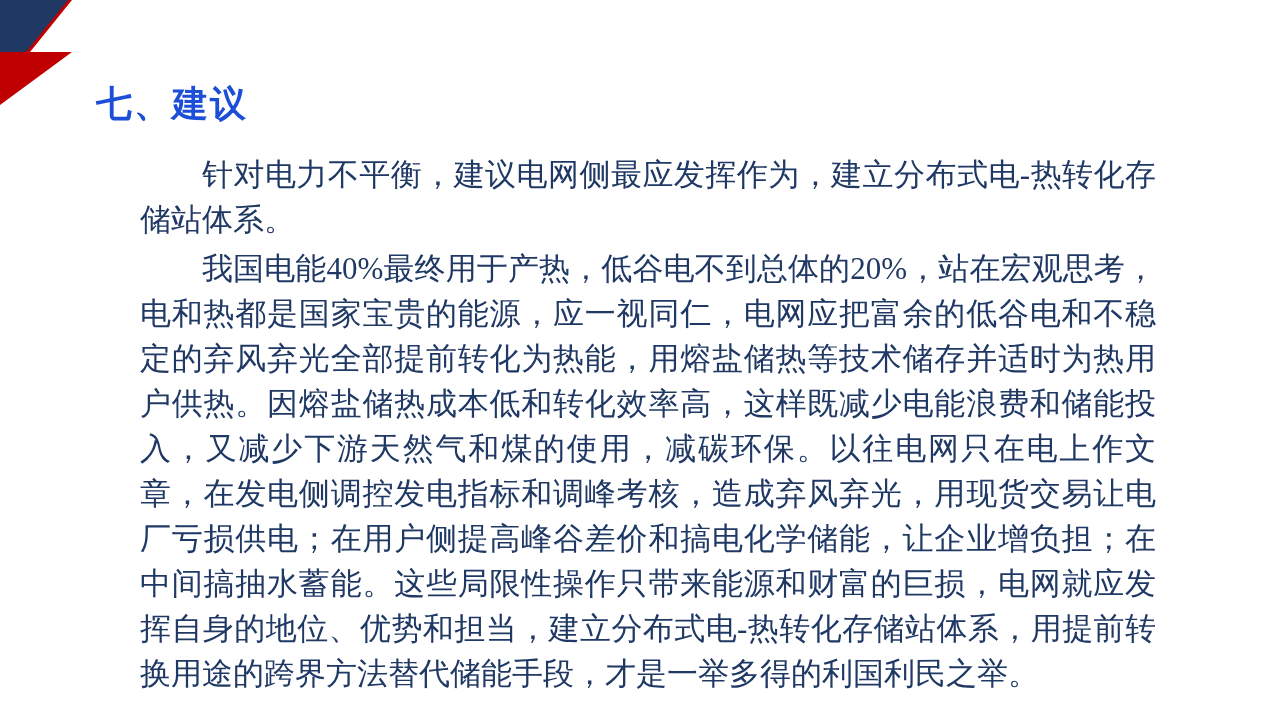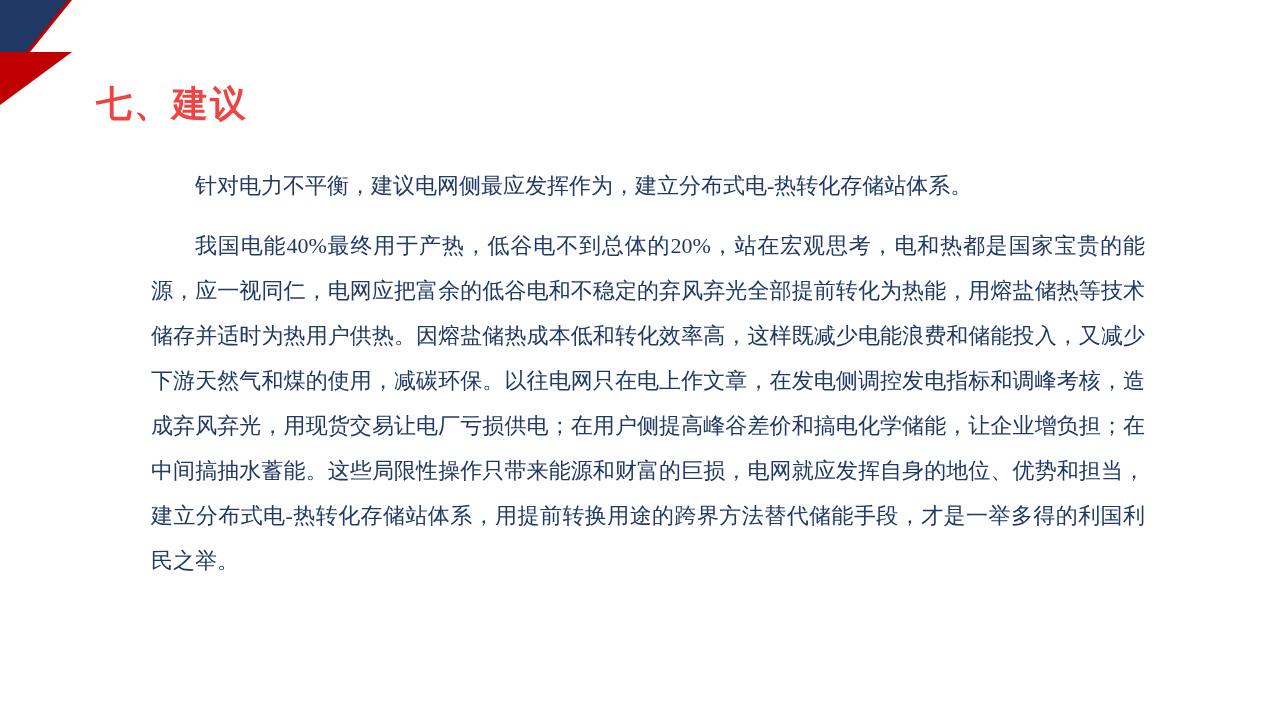--- a/index.html
+++ b/index.html
@@ -30,40 +30,40 @@
     position: absolute;
     top: 56px;
     left: 96px;
     display: flex;
     align-items: center;
   }
   .slide-title {
     font-family: "Liberation Serif", "DejaVu Serif", serif;
     font-size: 36px;
     font-weight: bold;
-    color: #ef4444;
+    color: #1d4ed8;
     letter-spacing: 2px;
     white-space: nowrap;
   }
 
   
   .body-wrap {
     position: absolute;
     top: 148px;
     left: 136px;
     width: 1024px;
   }
   .para {
-    font-size: 22px;
+    font-size: 31px;
     line-height: 45px;
     color: #1f3864;
     text-align: justify;
     text-justify: inter-ideograph;
     text-indent: 2em;
-    margin: 15px;
+    margin: 4px;
   }
   .para + .para {
     margin-top: 0px;
     font-family: Liberation Serif, serif;
   }
 </style>
 </head>
 <body>
 
 <svg class="deco" viewBox="0 0 90 105" xmlns="http://www.w3.org/2000/svg">

